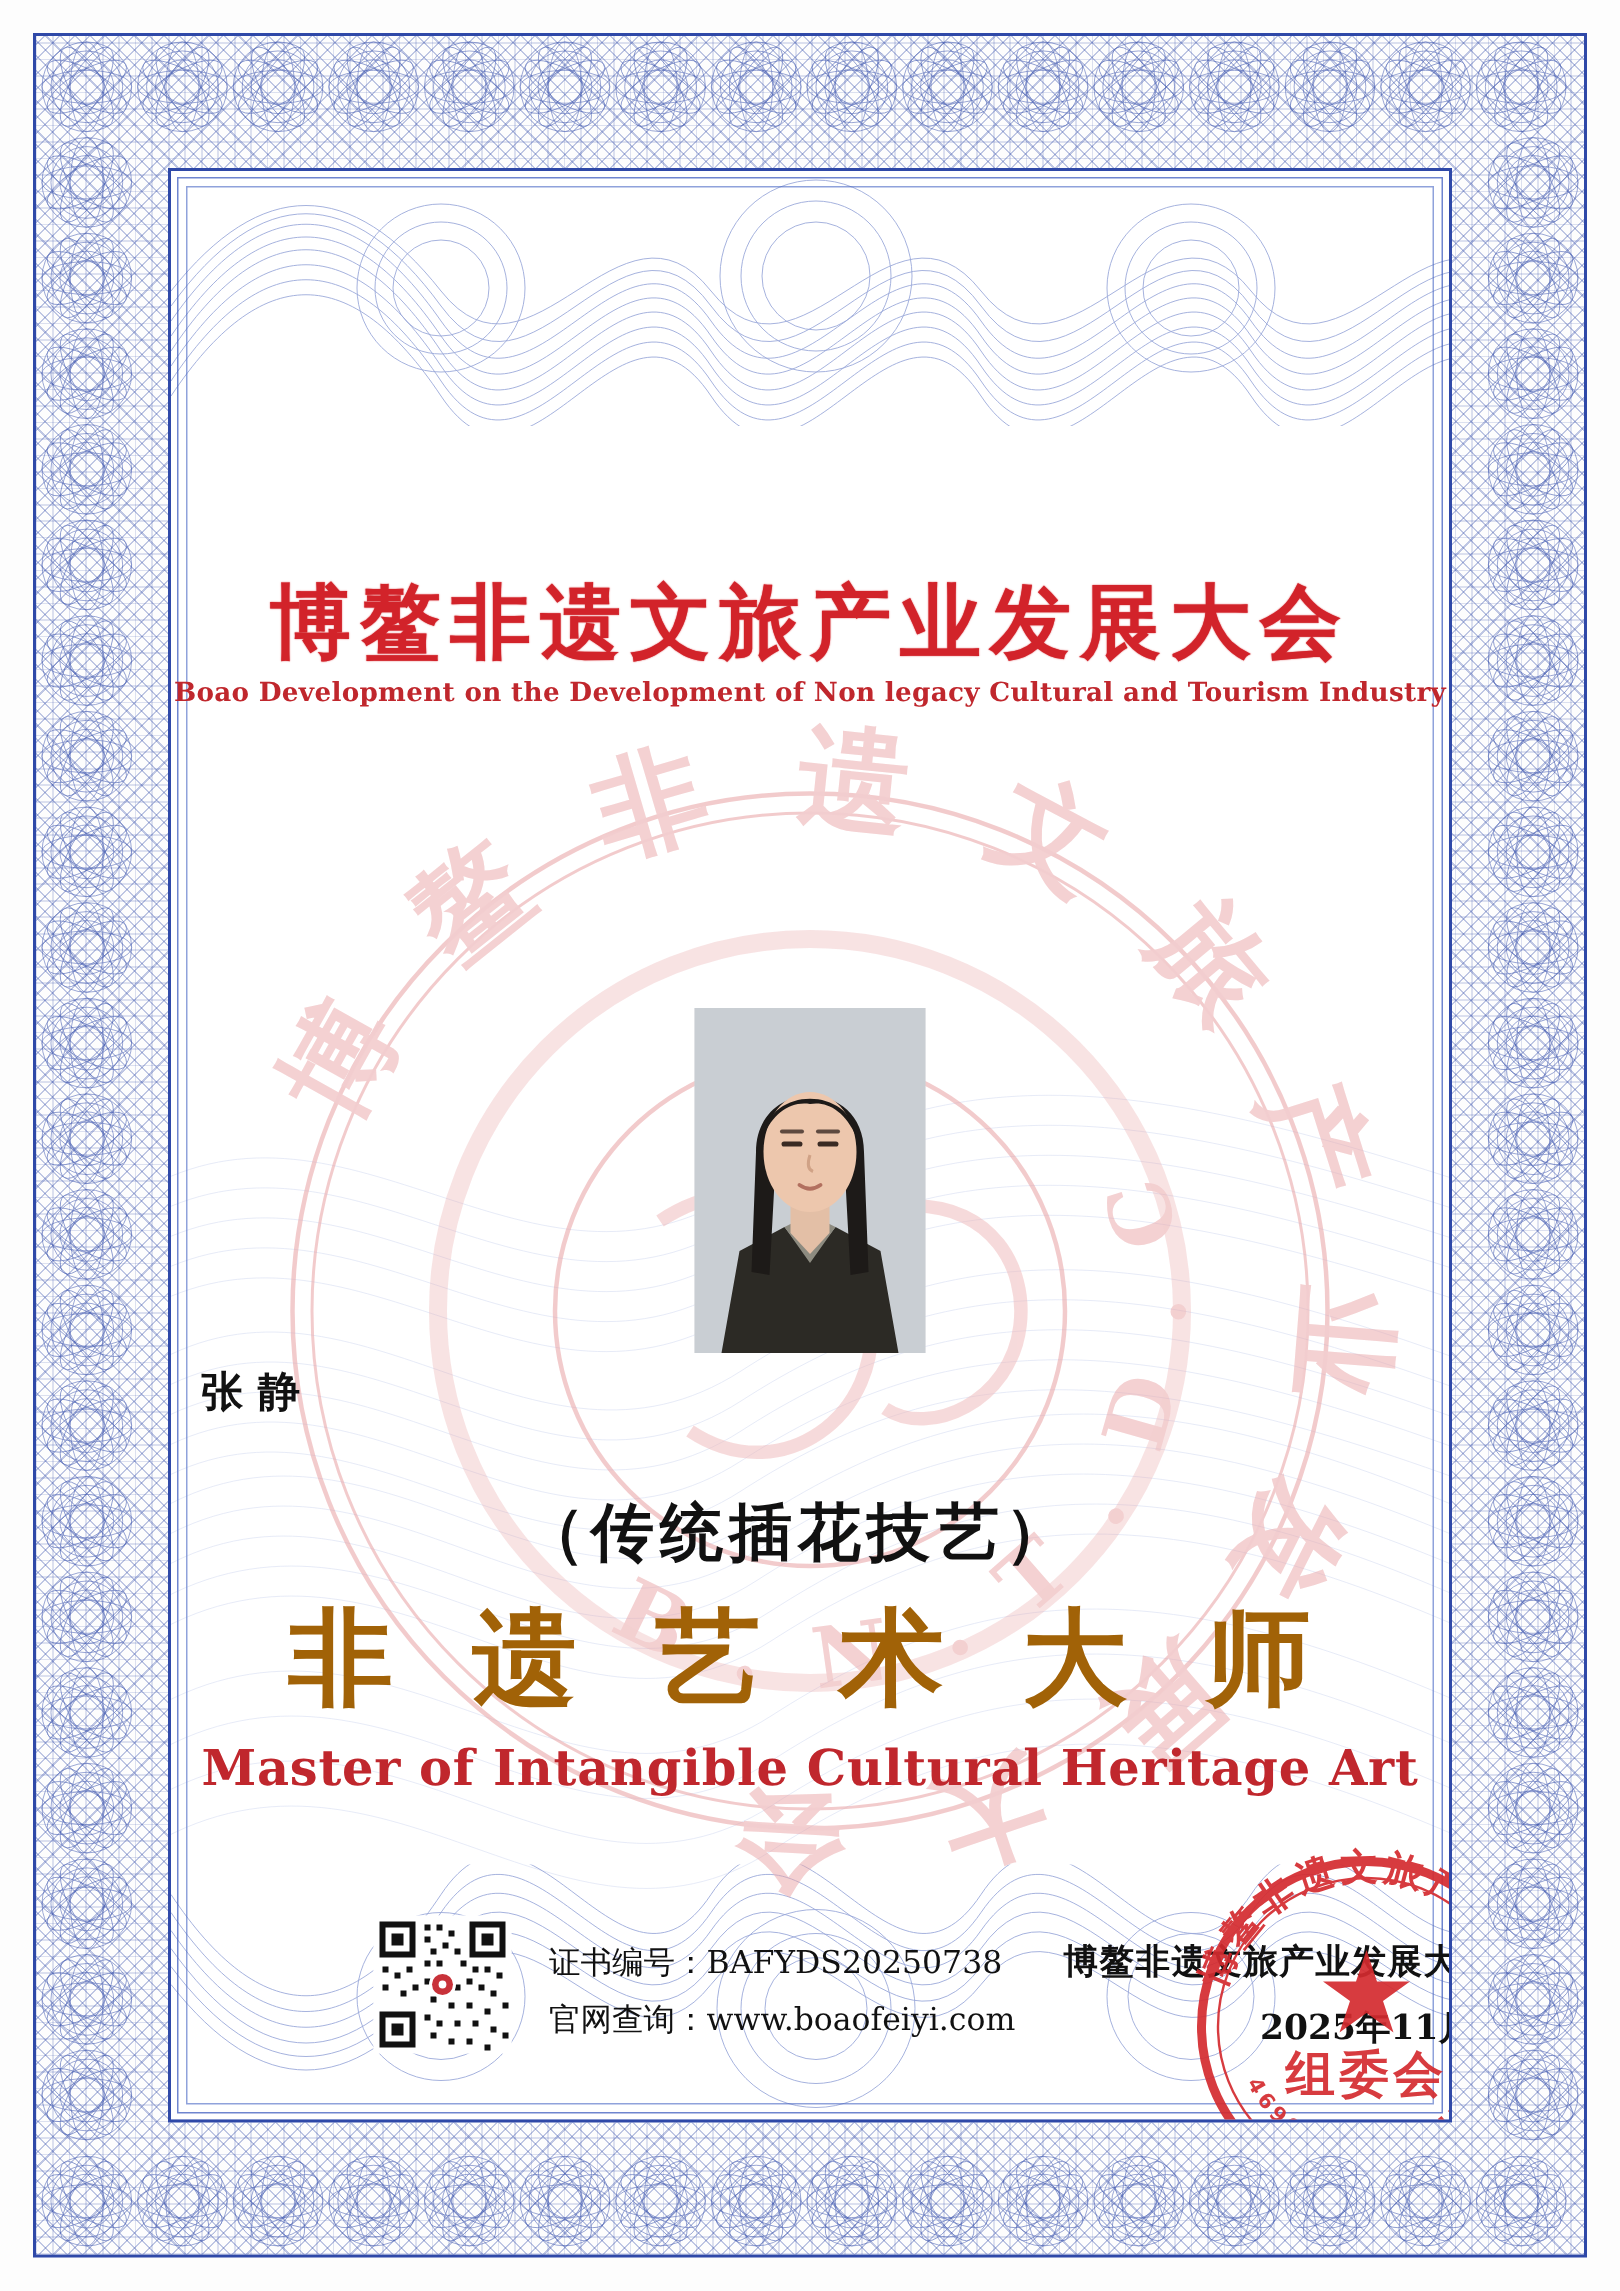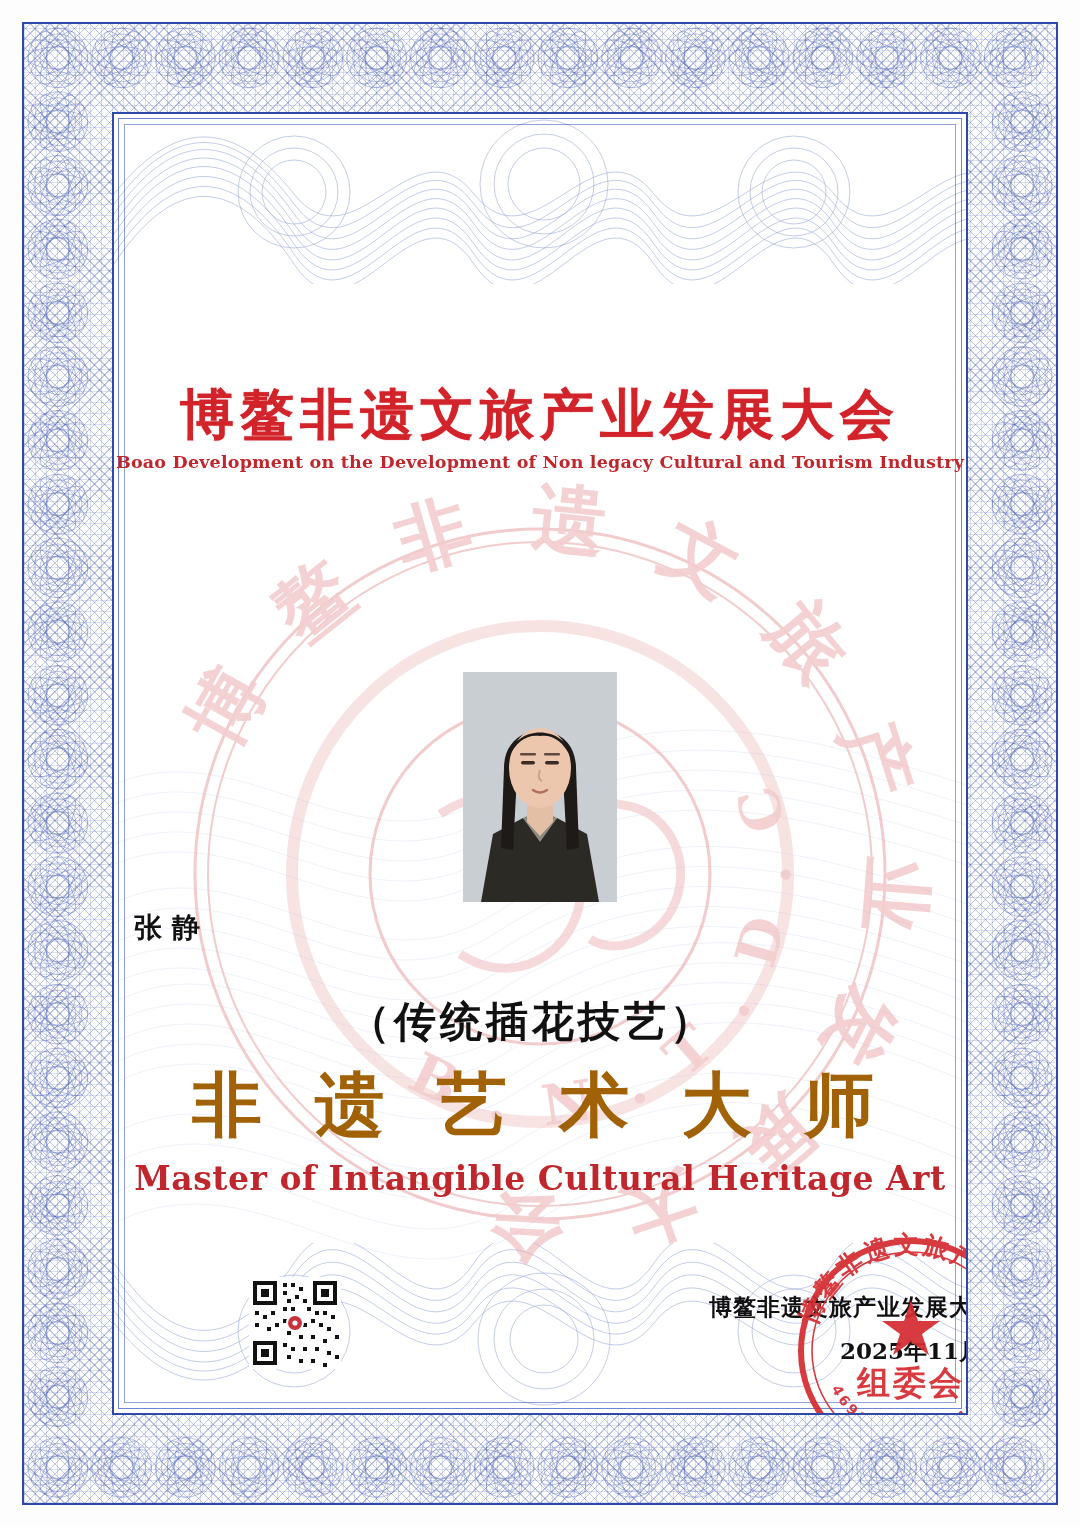--- a/index.html
+++ b/index.html
@@ -476,20 +476,28 @@
                 <rect x="62" y="82" width="4" height="4"></rect>
                 <rect x="74" y="86" width="4" height="4"></rect>
               <rect x="86" y="78" width="4" height="4"></rect>
             </g>
             <circle cx="46" cy="46" r="9" fill="#ffffff"></circle>
             <circle cx="46" cy="46" r="7" fill="#c8323a"></circle>
             <circle cx="46" cy="46" r="2.6" fill="#ffffff"></circle>
           </svg>
         </div>
 
+        <div class="meta">
+          <div>
+            <span>证书编号：</span><span>BAFYDS20250738</span>
+          </div>
+          <div>
+            <span>官网查询：</span><span>www.boaofeiyi.com</span>
+          </div>
+        </div>
 
         <div class="issuer">博鳌非遗文旅产业发展大会组委会</div>
         <div class="issue-date">2025年11月</div>
 
         <svg class="red-seal" viewBox="0 0 250 250">
           <defs>
             <path id="sealArcTop" d="M 125,125 m -98,0 a 98,98 0 1,1 196,0"></path>
             <path id="sealArcBottom" d="M 125,125 m -88,0 a 88,88 0 1,0 176,0"></path>
           </defs>
           <g opacity=".92">

